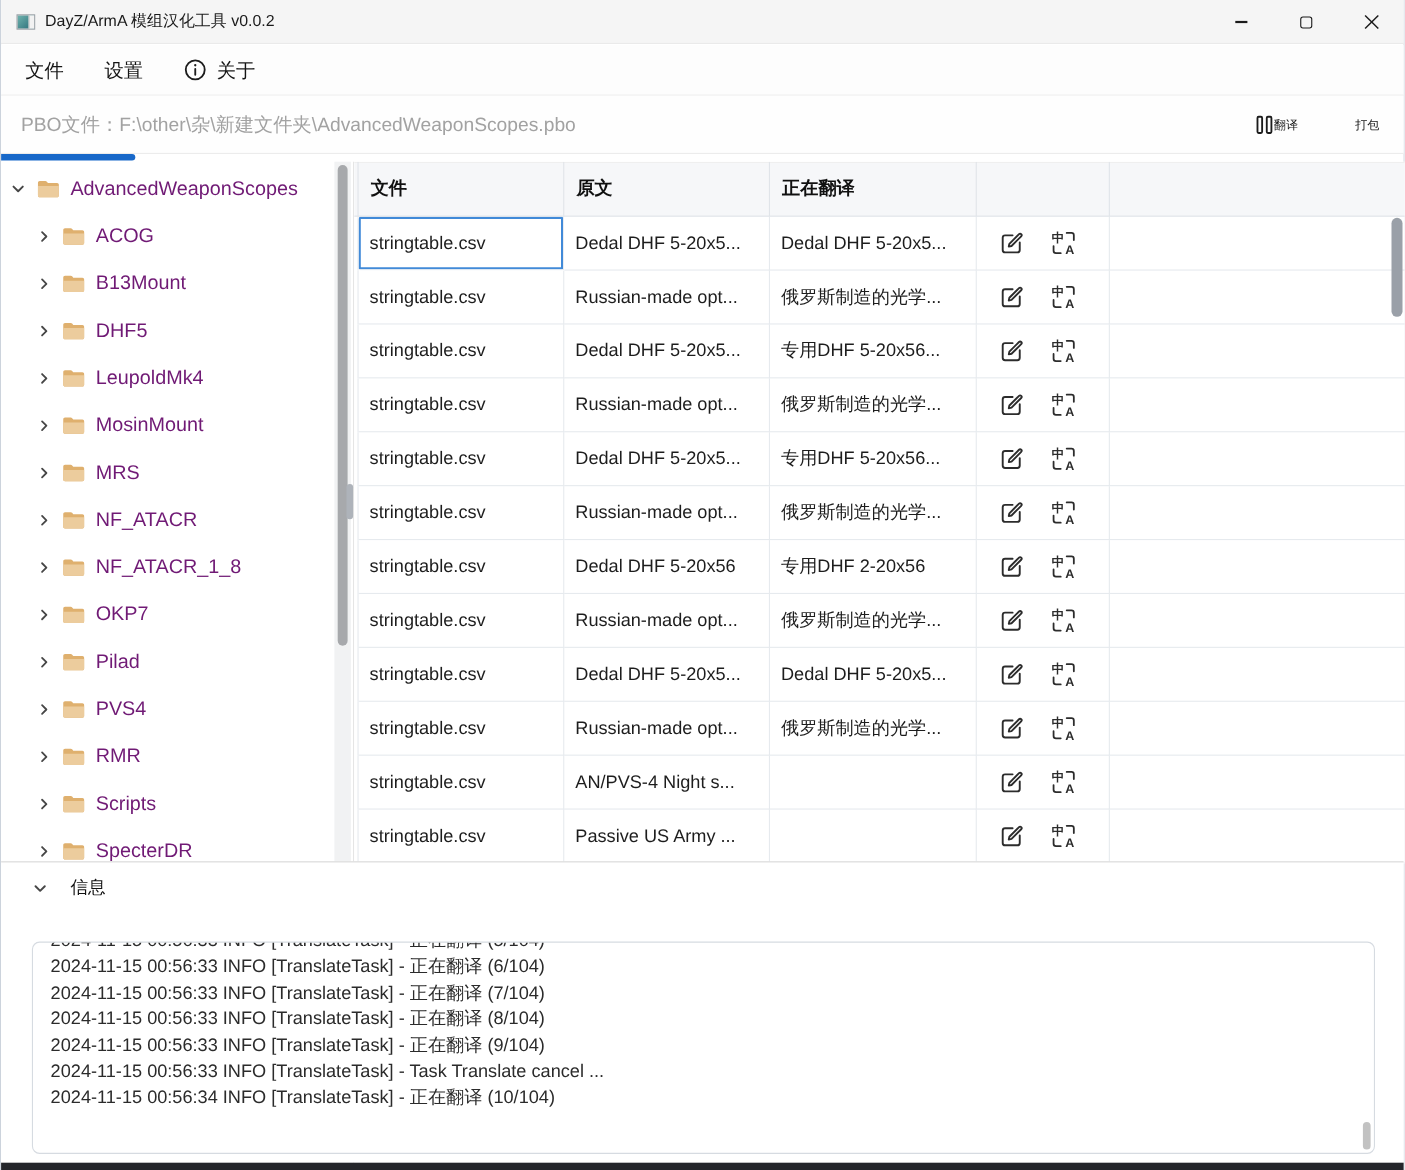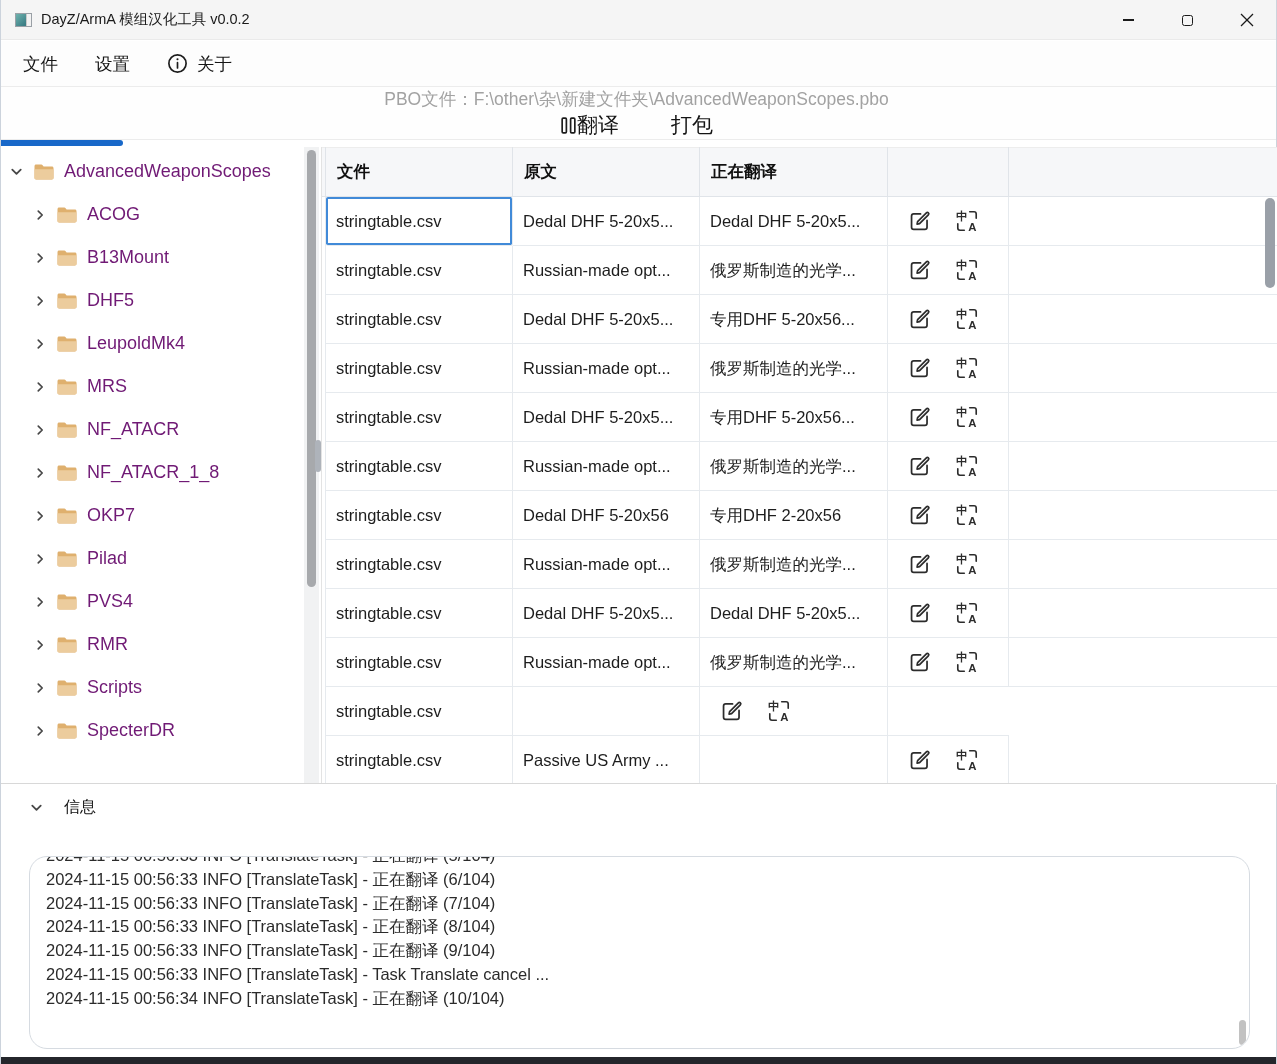--- a/index.html
+++ b/index.html
@@ -19,24 +19,24 @@
   .win-btns { position:absolute; right:0; top:0; height:40px; display:flex; }
   .win-btn { width:59px; height:40px; display:flex; align-items:center; justify-content:center; }
   .glyph-min { width:11px; height:1.4px; background:#1a1a1a; }
   .glyph-max { width:11px; height:11px; border:1.4px solid #1a1a1a; border-radius:2.5px; }
 
   
   .menubar { position:absolute; left:0; top:41px; right:0; height:46px; background:#fdfdfd; border-bottom:1px solid #ececec; display:flex; align-items:center; padding-left:22px; gap:37px; }
   .menu-item { font-size:17.5px; color:#151515; display:flex; align-items:center; gap:9px; }
 
   
-  .pathbar { position:absolute; left:0; top:87px; right:0; height:53px; background:#fefefe; border-bottom:1px solid #ececec; display:flex; align-items:center; justify-content:space-between; padding:0 22px 0 18px;flex-direction:column; }
+  .pathbar { position:absolute; left:0; top:87px; right:0; height:53px; background:#fefefe; border-bottom:1px solid #ececec; display:flex; align-items:center; justify-content:space-between; padding:0 22px 0 18px; }
   .path-text { font-size:17.5px; color:#a2a2a2; white-space:nowrap; }
   .toolbar-btns { display:flex; align-items:center; gap:52px; }
-  .tool-btn { display:flex; align-items:center; gap:0; font-size:21px; color:#141414; }
+  .tool-btn { display:flex; align-items:center; gap:0; font-size:11px; color:#141414; }
 
   
   .progress-fill { position:absolute; left:0; top:140px; height:6px; background:#1868c9; border-radius:0 3px 3px 0; z-index:3; }
 
   
   .tree { position:absolute; left:0; top:147px; width:321px; height:917px; background:#fff; border-right:1px solid #e3e3e3; overflow:hidden; padding-top:3px; }
   .tree-item { height:43px; display:flex; align-items:center; font-size:18px; color:#701a75; white-space:nowrap; }
   .tree-item.root { padding-left:8px; }
   .tree-item.child { padding-left:31px; }
   .chev { width:15px; height:15px; display:flex; align-items:center; justify-content:center; margin-right:9px; flex:0 0 auto; }
@@ -58,21 +58,21 @@
   .cell.b { border-right:1px solid #e6eaee; }
   .cell.selected { box-shadow:inset 0 0 0 2px #418ad8; border-radius:2px; }
   .cell.actions { display:flex; align-items:center; gap:20px; padding-left:18px; }
   .icon-btn { width:27px; height:27px; display:flex; align-items:center; justify-content:center; }
   .v-thumb { position:absolute; right:3px; top:51px; width:10px; height:90px; background:#9aa0a8; border-radius:5px; z-index:2; }
 
   
   .info-panel { position:absolute; left:0; top:783px; right:0; height:274px; background:#fff; border-top:1px solid #d8d8d8; z-index:10; }
   .info-header { display:flex; align-items:center; gap:11px; padding:13px 0 0 28px; }
   .info-title { font-size:16px; color:#111; }
-  .log-box { position:absolute; left:28px; top:72px; width:1221px; height:193px; border:1px solid #d6dbe1; border-radius:18px; background:#fff; overflow:hidden; padding-left:16px; }
+  .log-box { position:absolute; left:28px; top:72px; width:1221px; height:193px; border:1px solid #d6dbe1; border-radius:7px; background:#fff; overflow:hidden; padding-left:16px; }
   .log-lines { margin-top:-13px; }
   .log-line { font-size:16.5px; line-height:23.8px; color:#2b2b2b; white-space:nowrap; }
   .log-scroll-thumb { position:absolute; right:3px; bottom:3px; width:7px; height:25px; background:#c2c2c2; border-radius:3.5px; }
 
   .bottom-strip { position:absolute; left:0; right:0; bottom:0; height:7px; background:#24262b; z-index:20; }
 
   svg { display:block; }
 </style>
 </head>
 <body>
@@ -210,20 +210,34 @@
             <svg width="14" height="14" viewBox="0 0 16 16" fill="none" stroke="#474747" stroke-width="1.9" stroke-linecap="round" stroke-linejoin="round">
               <path d="M6 3.5l4.5 4.5L6 12.5"></path>
             </svg>
           </span>
     <span class="folder">
             <svg width="22" height="18" viewBox="0 0 22 18">
     <path d="M1.5 3.2c0-.9.7-1.6 1.6-1.6h5.2c.5 0 1 .2 1.3.6l1 1.2h8.3c.9 0 1.6.7 1.6 1.6v9.8c0 .9-.7 1.6-1.6 1.6H3.1c-.9 0-1.6-.7-1.6-1.6V3.2z" fill="#dfb06e"></path>
     <path d="M1.5 6.2h19v8.6c0 .9-.7 1.6-1.6 1.6H3.1c-.9 0-1.6-.7-1.6-1.6V6.2z" fill="#eccc9d"></path>
   </svg>
           </span>
+    <span>MosinMount</span>
+  </div>
+        <div class="tree-item child">
+    <span class="chev">
+            <svg width="14" height="14" viewBox="0 0 16 16" fill="none" stroke="#474747" stroke-width="1.9" stroke-linecap="round" stroke-linejoin="round">
+              <path d="M6 3.5l4.5 4.5L6 12.5"></path>
+            </svg>
+          </span>
+    <span class="folder">
+            <svg width="22" height="18" viewBox="0 0 22 18">
+    <path d="M1.5 3.2c0-.9.7-1.6 1.6-1.6h5.2c.5 0 1 .2 1.3.6l1 1.2h8.3c.9 0 1.6.7 1.6 1.6v9.8c0 .9-.7 1.6-1.6 1.6H3.1c-.9 0-1.6-.7-1.6-1.6V3.2z" fill="#dfb06e"></path>
+    <path d="M1.5 6.2h19v8.6c0 .9-.7 1.6-1.6 1.6H3.1c-.9 0-1.6-.7-1.6-1.6V6.2z" fill="#eccc9d"></path>
+  </svg>
+          </span>
     <span>MRS</span>
   </div>
         <div class="tree-item child">
     <span class="chev">
             <svg width="14" height="14" viewBox="0 0 16 16" fill="none" stroke="#474747" stroke-width="1.9" stroke-linecap="round" stroke-linejoin="round">
               <path d="M6 3.5l4.5 4.5L6 12.5"></path>
             </svg>
           </span>
     <span class="folder">
             <svg width="22" height="18" viewBox="0 0 22 18">
@@ -563,20 +577,21 @@
     <path d="M9.5 20.5h-4a2 2 0 0 1-2-2v-4"></path>
     <text x="2" y="11.2" font-size="10.5" fill="#2c2c2c" stroke="none" font-weight="bold">中</text>
     <text x="13.2" y="21.5" font-size="10.5" fill="#2c2c2c" stroke="none" font-weight="bold">A</text>
   </svg>
             </span>
     </div>
     <div class="cell"></div>
   </div>
         <div class="trow">
     <div class="cell b">stringtable.csv</div>
+    <div class="cell b">AN/PVS-4 Night s...</div>
     <div class="cell b"></div>
     <div class="cell b actions">
       <span class="icon-btn">
               <svg width="26" height="26" viewBox="0 0 24 24" fill="none" stroke="#2c2c2c" stroke-width="1.6" stroke-linecap="round" stroke-linejoin="round">
     <path d="M12.5 5.5H6.2c-1.1 0-2 .9-2 2v10.3c0 1.1.9 2 2 2h10.3c1.1 0 2-.9 2-2v-6.3"></path>
     <path d="M9.3 14.9l.5-2.3 8.1-8.1c.5-.5 1.3-.5 1.8 0s.5 1.3 0 1.8l-8.1 8.1-2.3.5z"></path>
   </svg>
             </span>
       <span class="icon-btn">
               <svg width="26" height="26" viewBox="0 0 24 24" fill="none" stroke="#2c2c2c" stroke-width="1.5" stroke-linecap="round">

